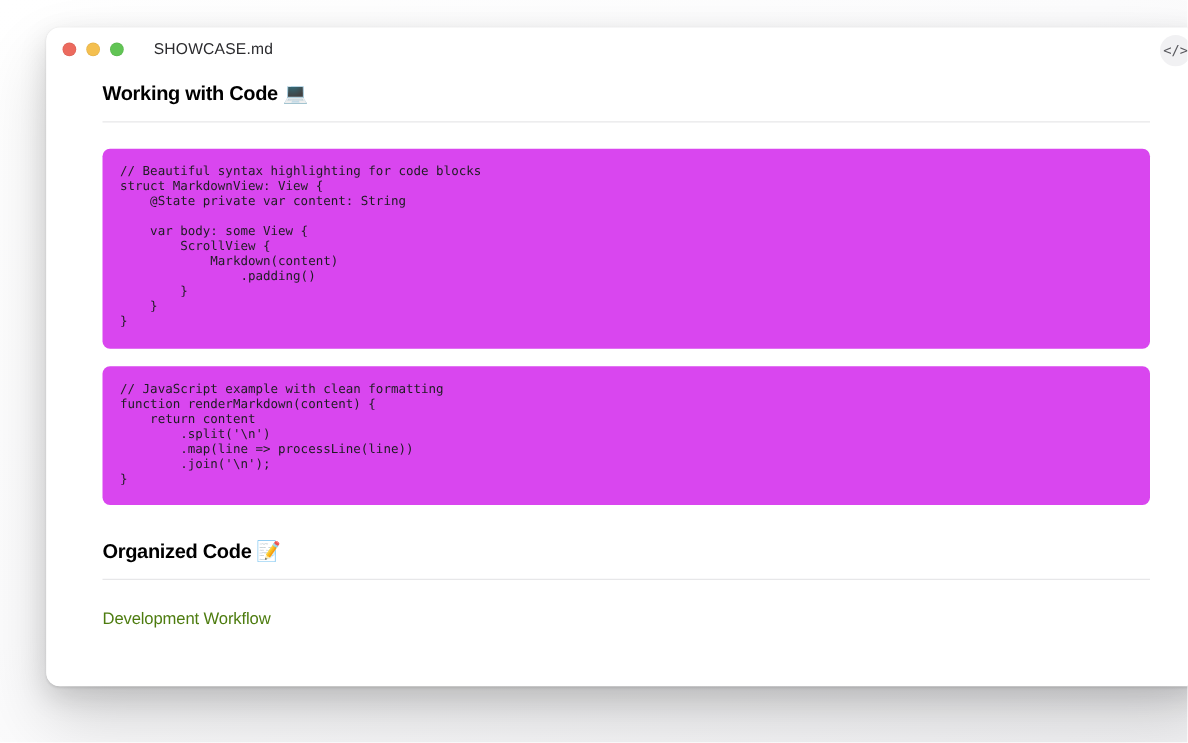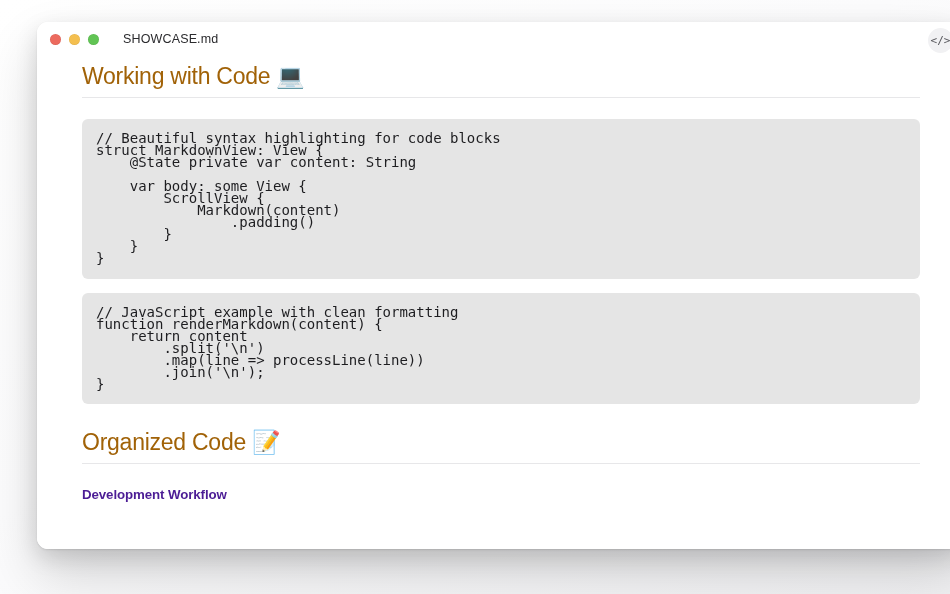--- a/index.html
+++ b/index.html
@@ -132,47 +132,47 @@
     height: 100%;
     background: linear-gradient(90deg, #fdfdfd 0%, #f0f0f2 55%, #e6e6e9 100%);
     border-left: 1px solid #e9e9ec;
     box-sizing: border-box;
     z-index: 3;
   }
 
   
   h1.md-h1 {
     margin: 0 0 0 0;
-    font-size: 23px;
-    font-weight: 400;
-    color: #a16207;
+    font-size: 16px;
+    font-weight: 700;
+    color: #000000;
     letter-spacing: -0.25px;
     line-height: 24px;
   }
   hr.md-rule {
     border: 0;
     border-top: 1px solid #e7e7e9;
     margin: 9px 0 0 0;
   }
   h2.md-h2 {
     margin: 0;
     font-size: 13.3px;
-    font-weight: 700;
-    color: #4c1d95;
+    font-weight: 400;
+    color: #4d7c0f;
     letter-spacing: -0.1px;
     line-height: 18px;
   }
 
   pre.code-block {
     margin: 0;
-    background: #e5e5e5;
+    background: #d946ef;
     border-radius: 6px;
     padding: 13px 16px 14px 14px;
     font-family: "DejaVu Sans Mono", monospace;
-    font-size: 14px;
+    font-size: 10px;
     line-height: 12.05px;
     color: #1d1d20;
     white-space: pre;
     overflow: hidden;
   }
 
   ol.md-ol {
     margin: 0;
     padding-left: 25px;
     font-size: 12.4px;

